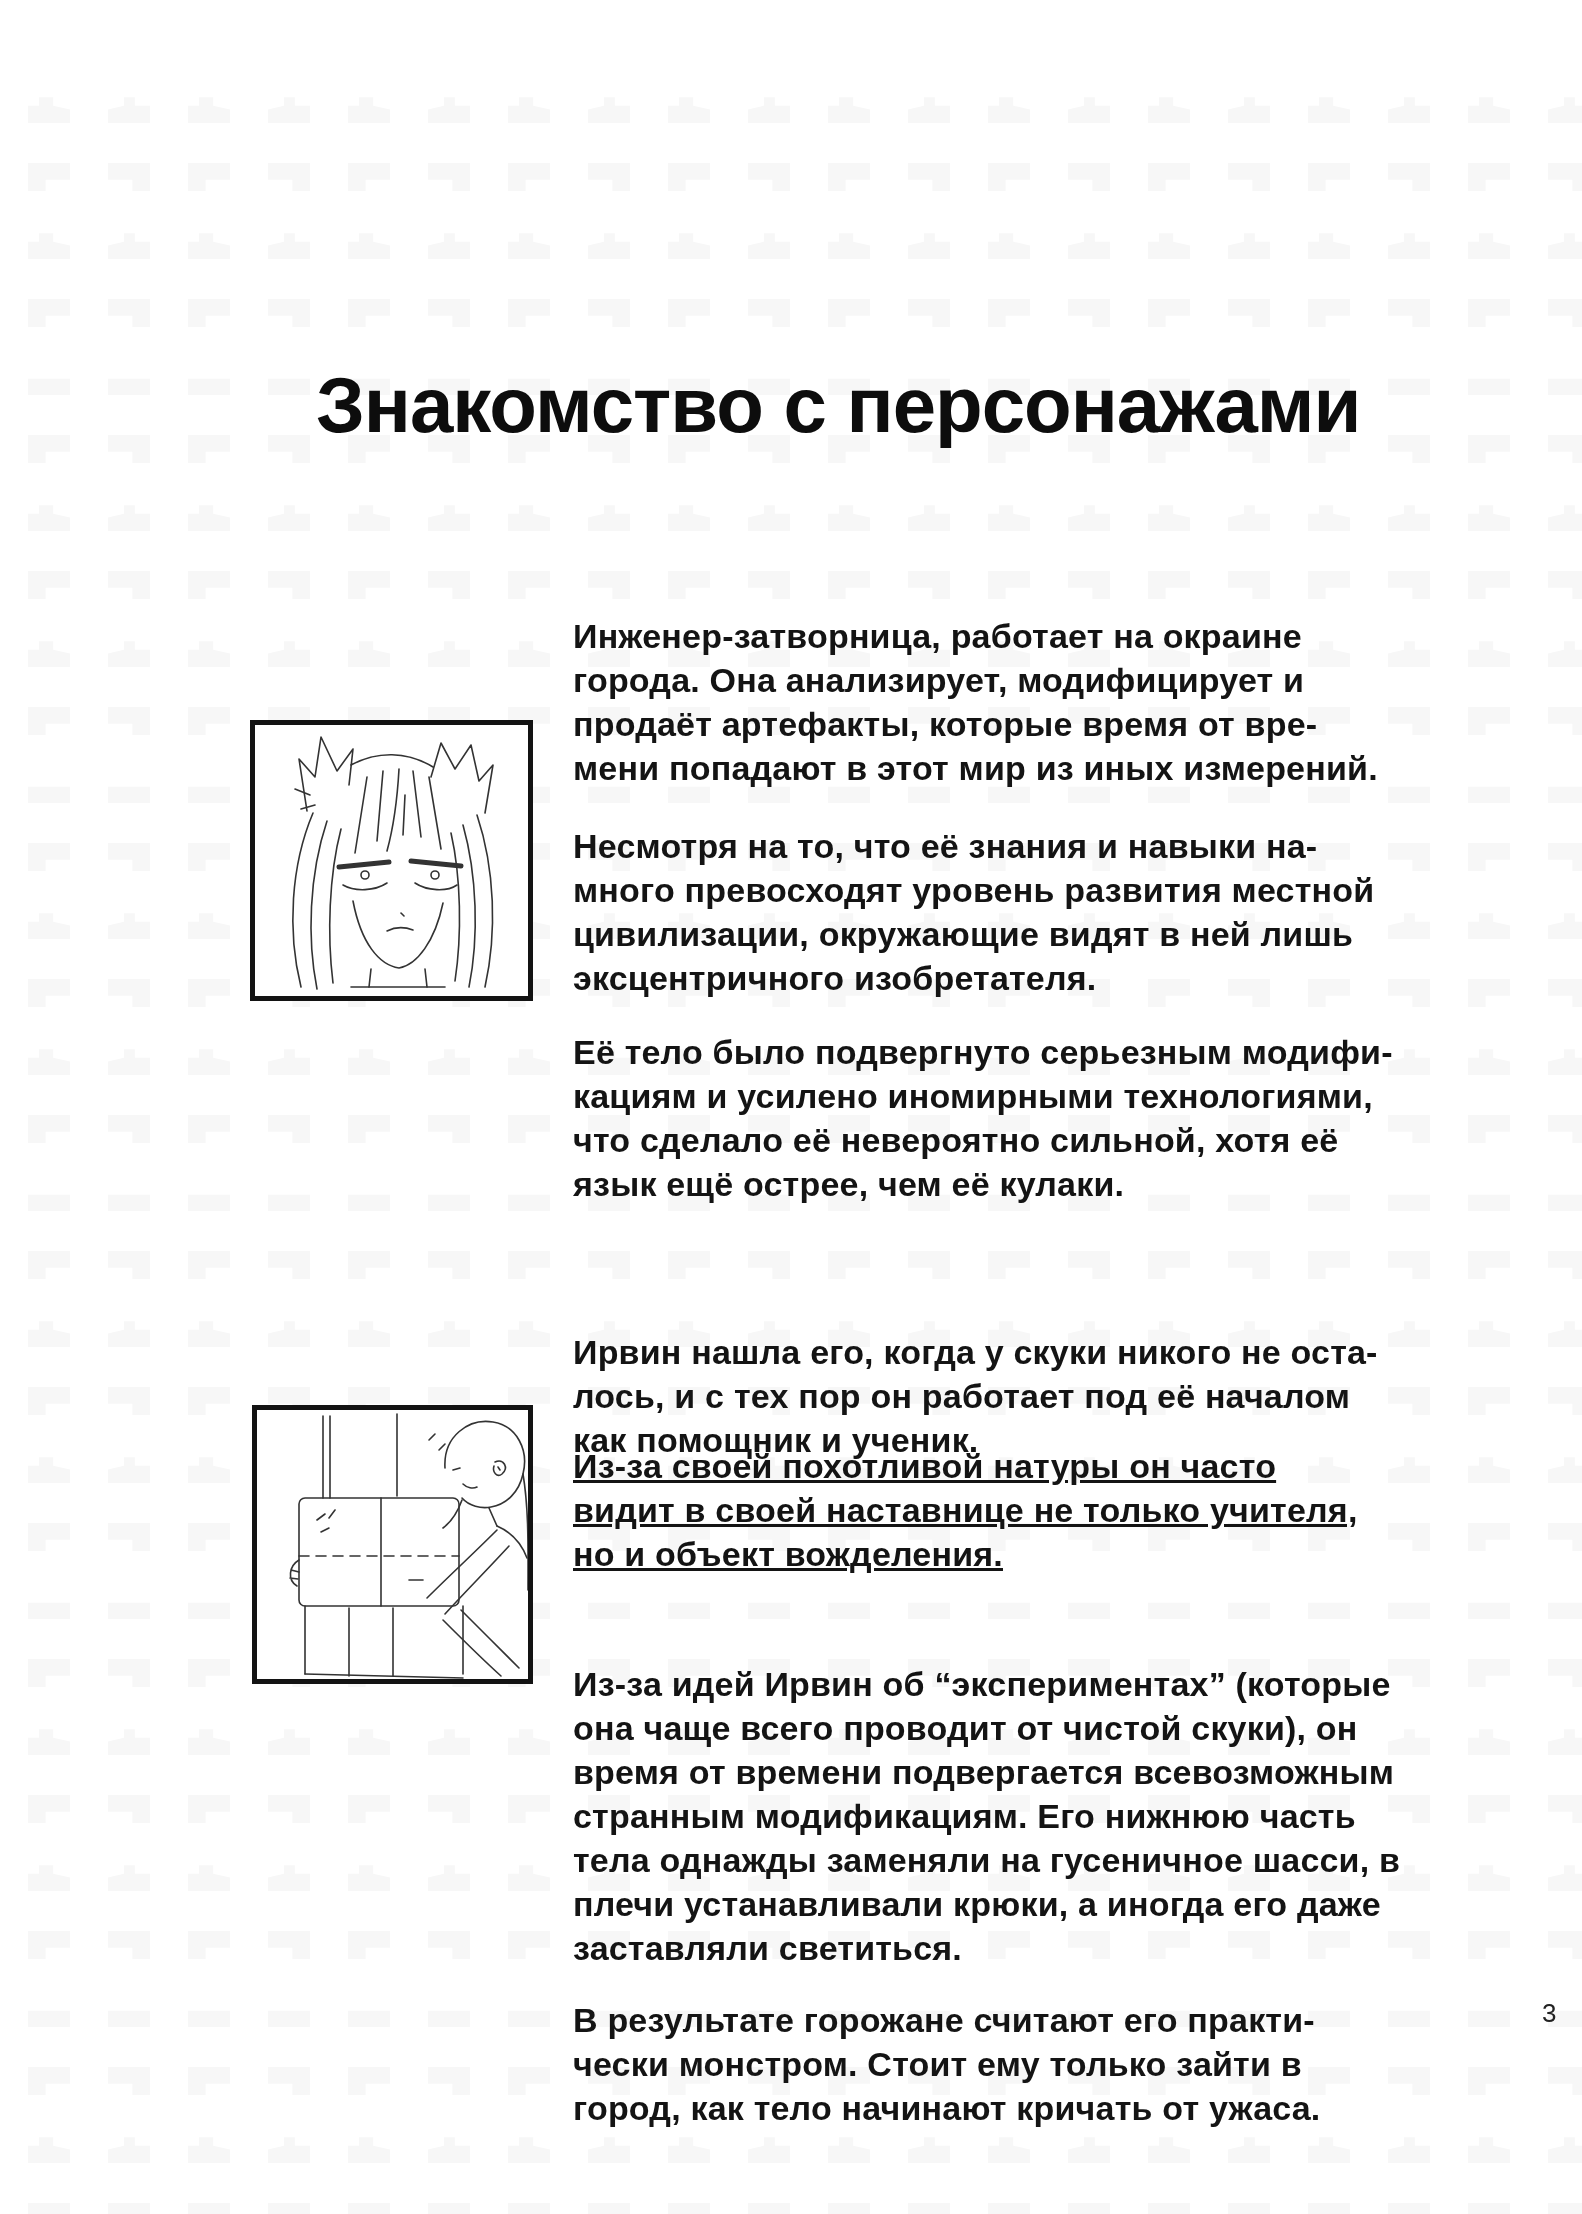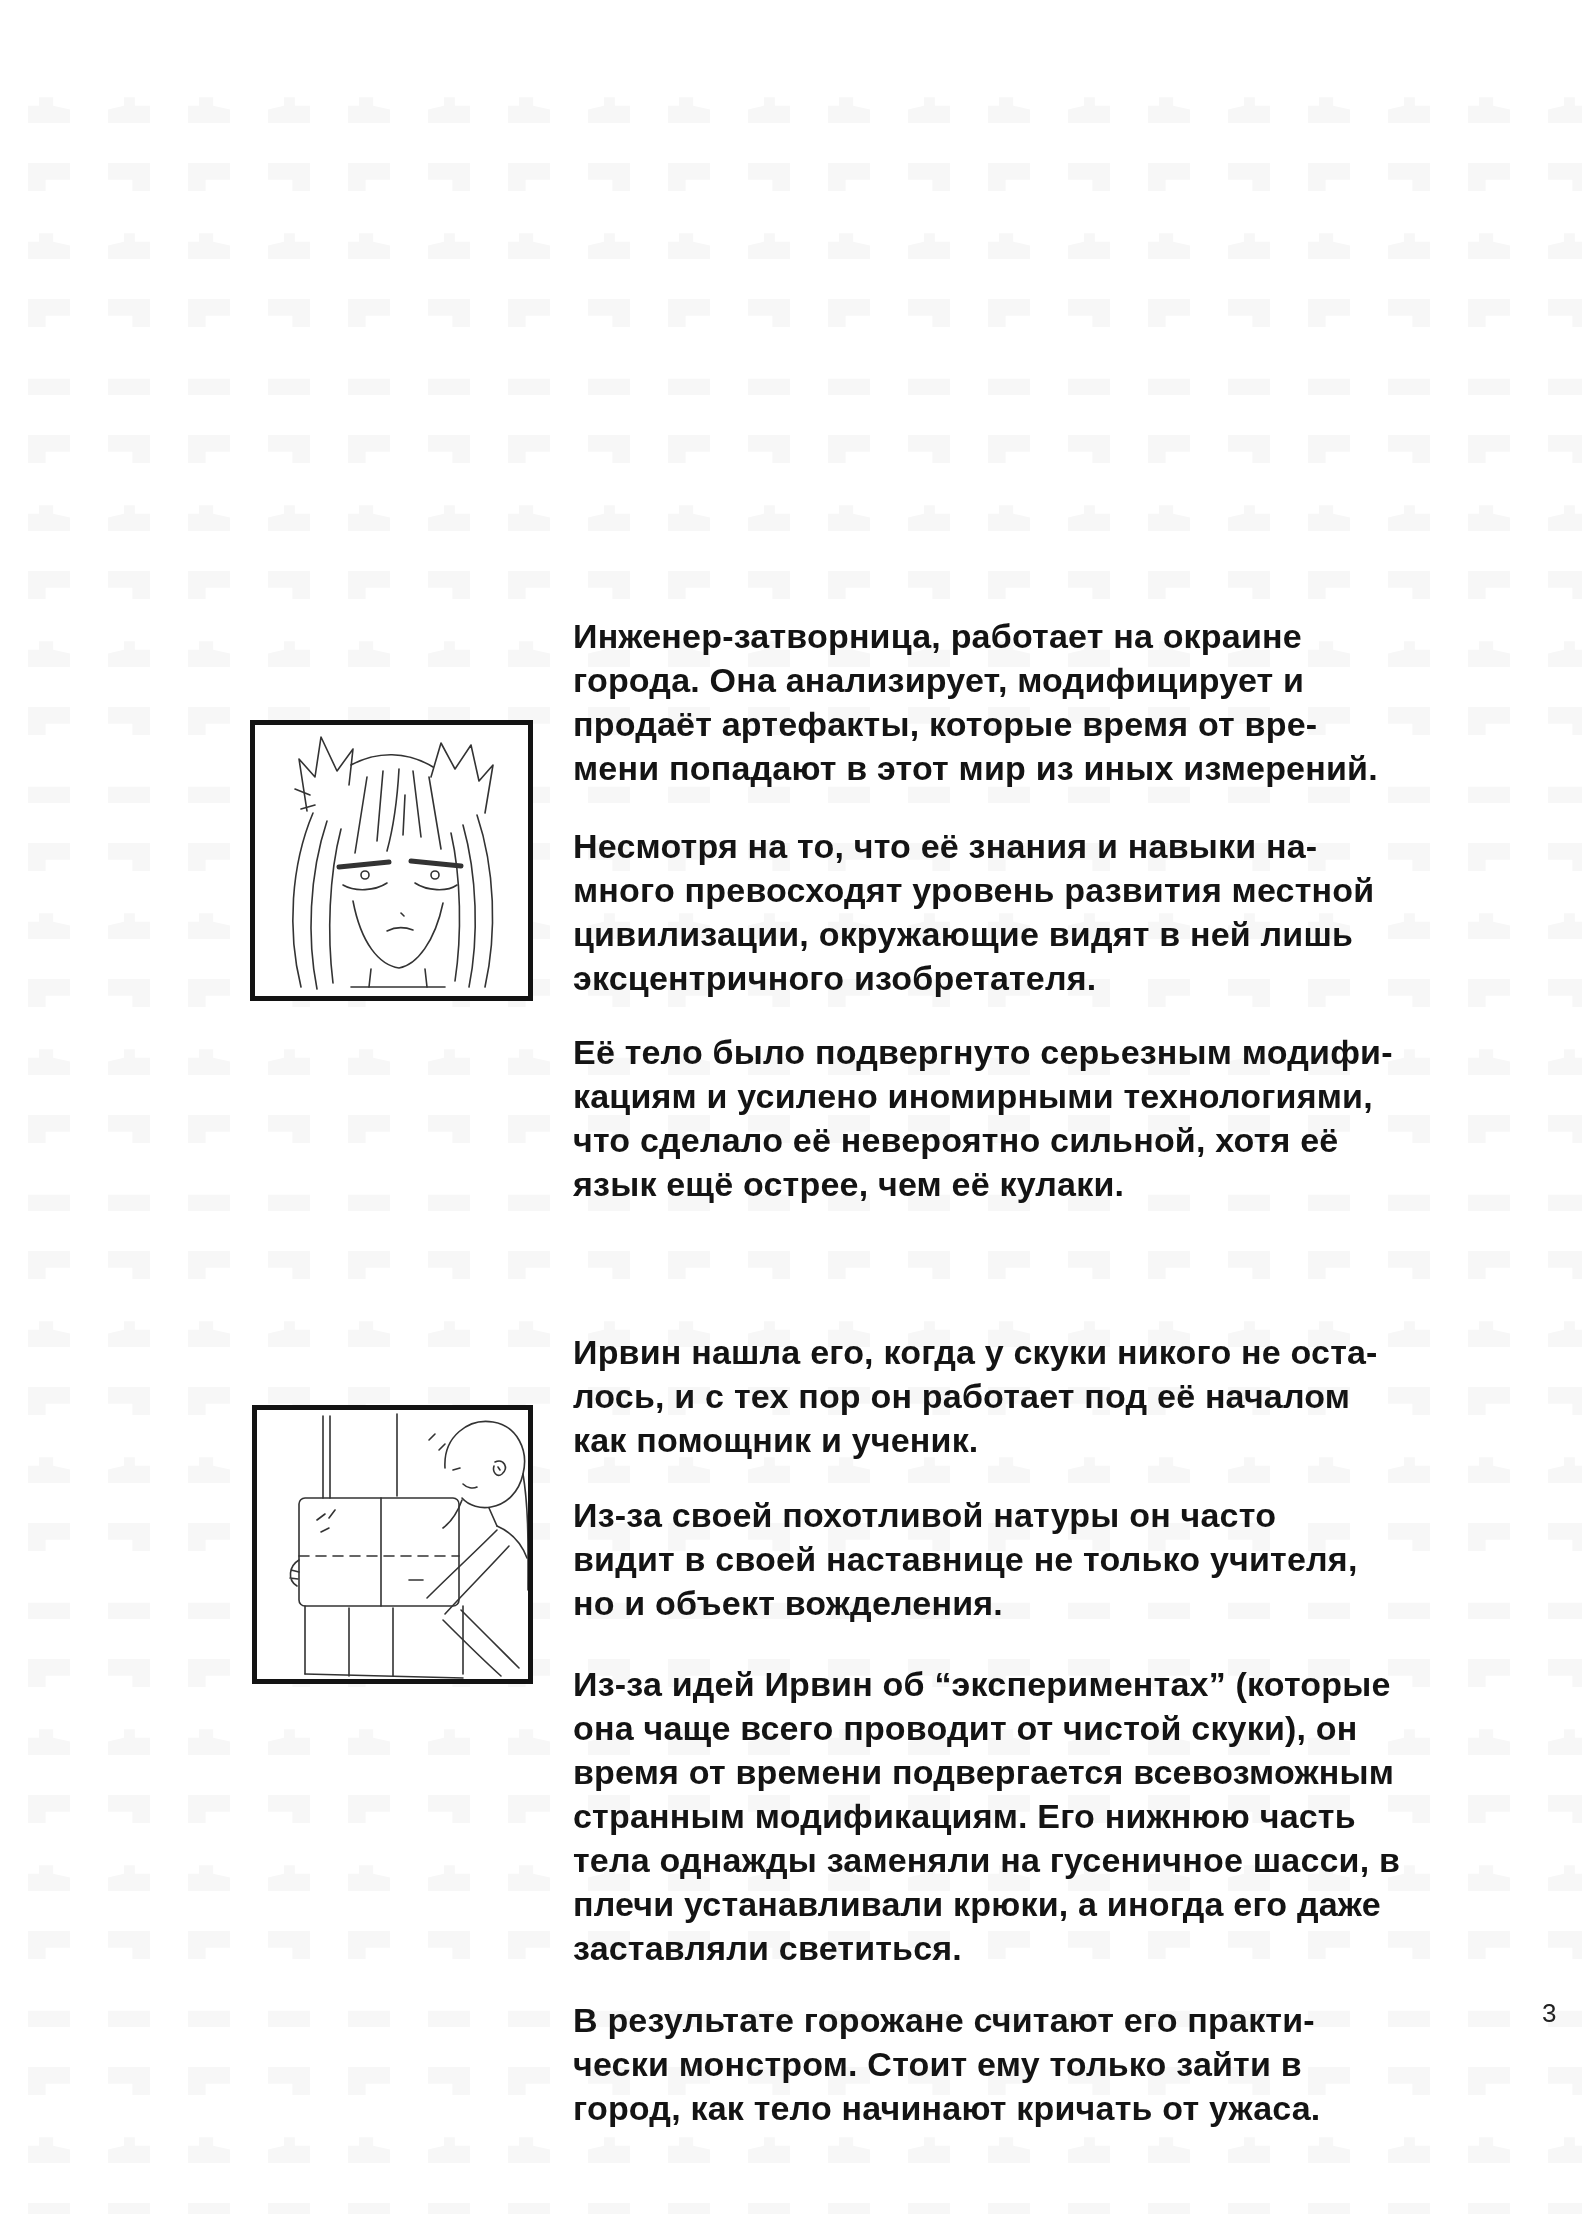--- a/index.html
+++ b/index.html
@@ -692,20 +692,21 @@
       <div class="wm wm-b1" style="left: 1148px; top: 2203px;"></div>
       <div class="wm wm-b2" style="left: 1228px; top: 2203px;"></div>
       <div class="wm wm-b1" style="left: 1308px; top: 2203px;"></div>
       <div class="wm wm-b2" style="left: 1388px; top: 2203px;"></div>
       <div class="wm wm-b1" style="left: 1468px; top: 2203px;"></div>
       <div class="wm wm-b2" style="left: 1548px; top: 2203px;"></div>
     </div>
 
   <div class="content">
 
+    <h1 class="title">Знакомство с персонажами</h1>
 
     <figure class="portrait-frame" style="left:250px;top:720px;width:283px;height:281px;">
       <svg viewBox="0 0 273 271" xmlns="http://www.w3.org/2000/svg">
         <g stroke="#333" stroke-width="1.6" fill="none" stroke-linecap="round" stroke-linejoin="round">
 
           <path d="M52 86 L44 34 L60 52 L66 12 L82 46 L98 24 L94 60"></path>
           <path d="M40 64 L55 70 M46 84 L60 80"></path>
 
           <path d="M176 52 L186 18 L200 44 L216 20 L224 56 L238 40 L230 88"></path>
 
@@ -797,21 +798,21 @@
 
           <path d="M186 210 C 204 228, 224 248, 244 266"></path>
           <path d="M204 200 C 222 218, 244 240, 262 258"></path>
         </g>
       </svg>
     </figure>
 
     <p class="para" style="top:1330px;">Ирвин нашла его, когда у скуки никого не оста-
 лось, и с тех пор он работает под её началом
 как помощник и ученик.</p>
-    <p class="para" style="top:1493px;">Из-за своей похотливой натуры он часто
+    <p class="para" style="top:1444px;text-decoration:underline;">Из-за своей похотливой натуры он часто
 видит в своей наставнице не только учителя,
 но и объект вожделения.</p>
     <p class="para" style="top:1662px;">Из-за идей Ирвин об “экспериментах” (которые
 она чаще всего проводит от чистой скуки), он
 время от времени подвергается всевозможным
 странным модификациям. Его нижнюю часть
 тела однажды заменяли на гусеничное шасси, в
 плечи устанавливали крюки, а иногда его даже
 заставляли светиться.</p>
     <p class="para" style="top:1998px;">В результате горожане считают его практи-

